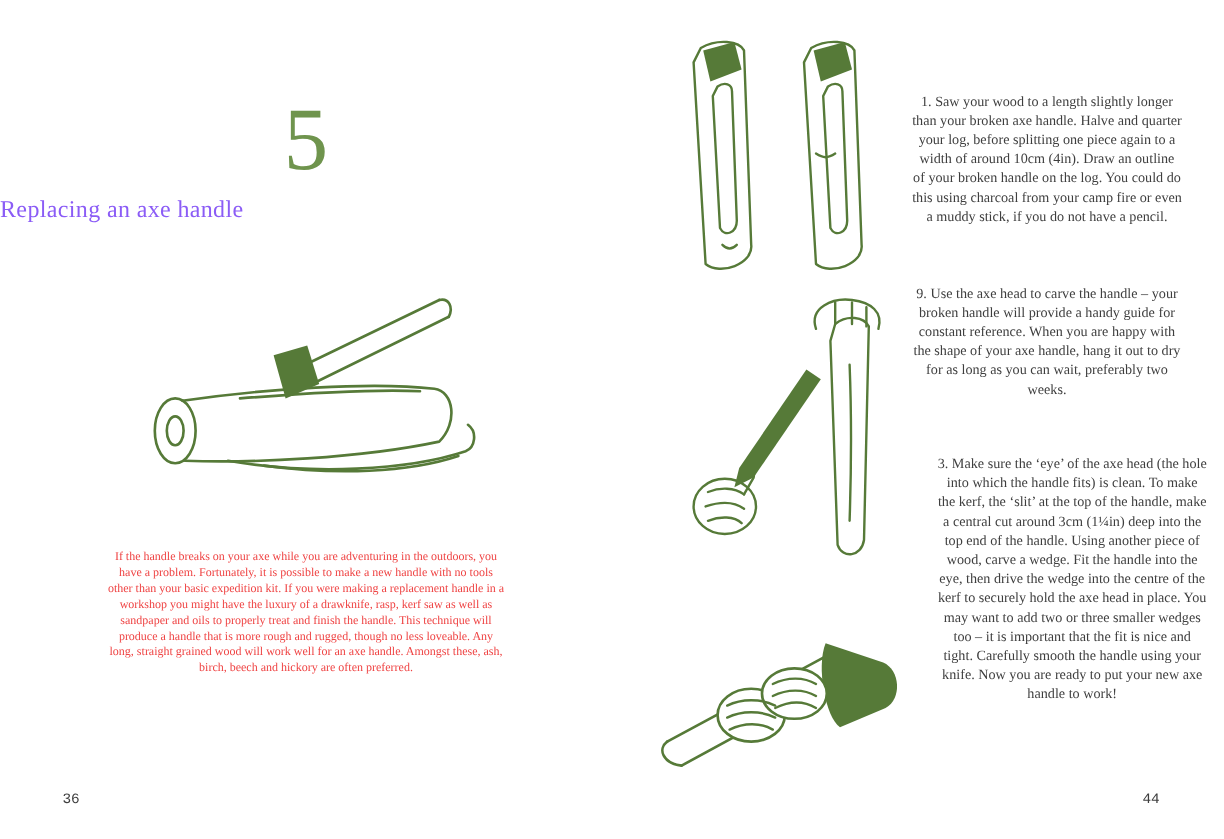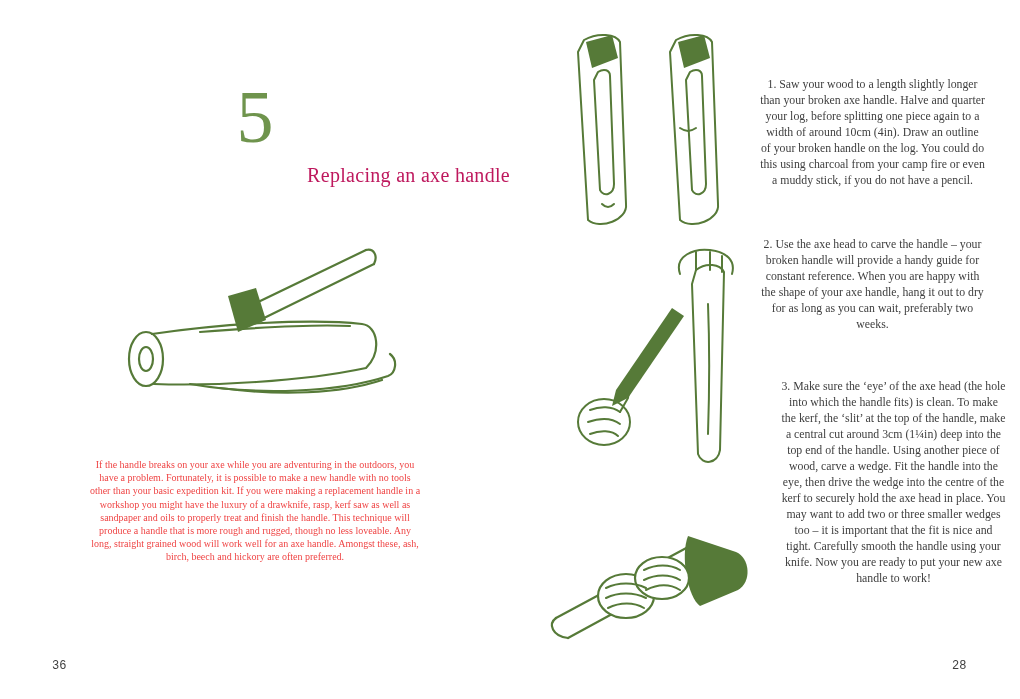--- a/index.html
+++ b/index.html
@@ -6,21 +6,21 @@
   body { font-family:"Liberation Serif", serif; color:#3e3e3e; }
   .spread { position:relative; width:1020px; height:699px; background:#ffffff; overflow:hidden; margin:0 auto; }
 
   .chapter-number {
     position:absolute; left:0; top:80px; width:510px;
     text-align:center; font-size:74px; line-height:1;
     color:#6f944d; font-weight:400;
   }
   .chapter-title {
     position:absolute; left:0; top:164px; width:510px; margin:0;
-    text-align:right; font-size:20px; font-weight:400; color:#be185d;
+    text-align:left; font-size:20px; font-weight:400; color:#8b5cf6;
     letter-spacing:0.3px;
   }
   .fig { position:absolute; }
   .fig svg { display:block; }
 
   .intro {
     position:absolute; left:88px; top:458px; width:334px; margin:0;
     text-align:center; font-size:10px; line-height:1.32; color:#ef4444;
   }
 
@@ -117,20 +117,20 @@
         </g>
         <g fill="none" stroke="#567a38" stroke-width="2" stroke-linecap="round">
           <path d="M66 90 C78 84 94 84 106 90 M66 100 C78 94 94 94 106 100 M68 110 C80 104 94 104 104 110"></path>
           <path d="M104 72 C116 66 130 66 140 72 M104 82 C116 76 130 76 140 82 M106 92 C118 86 130 86 140 92"></path>
         </g>
       </svg>
     </div>
 
     <p class="step step-1">1. Saw your wood to a length slightly longer than your broken axe handle. Halve and quarter your log, before splitting one piece again to a width of around 10cm (4in). Draw an outline of your broken handle on the log. You could do this using charcoal from your camp fire or even a muddy stick, if you do not have a pencil.</p>
 
-    <p class="step step-2">2. Use the axe head to carve the handle – your broken handle will provide a handy guide for constant reference. When you are happy with the shape of your axe handle, hang it out to dry for as long as you can wait, preferably two weeks.</p>
+    <p class="step step-2">9. Use the axe head to carve the handle – your broken handle will provide a handy guide for constant reference. When you are happy with the shape of your axe handle, hang it out to dry for as long as you can wait, preferably two weeks.</p>
 
     <p class="step step-3">3. Make sure the ‘eye’ of the axe head (the hole into which the handle fits) is clean. To make the kerf, the ‘slit’ at the top of the handle, make a central cut around 3cm (1¼in) deep into the top end of the handle. Using another piece of wood, carve a wedge. Fit the handle into the eye, then drive the wedge into the centre of the kerf to securely hold the axe head in place. You may want to add two or three smaller wedges too – it is important that the fit is nice and tight. Carefully smooth the handle using your knife. Now you are ready to put your new axe handle to work!</p>
 
-    <div class="folio folio-right">28</div>
+    <div class="folio folio-right">44</div>
   </div>
 
 </div>
 
 </body></html>

